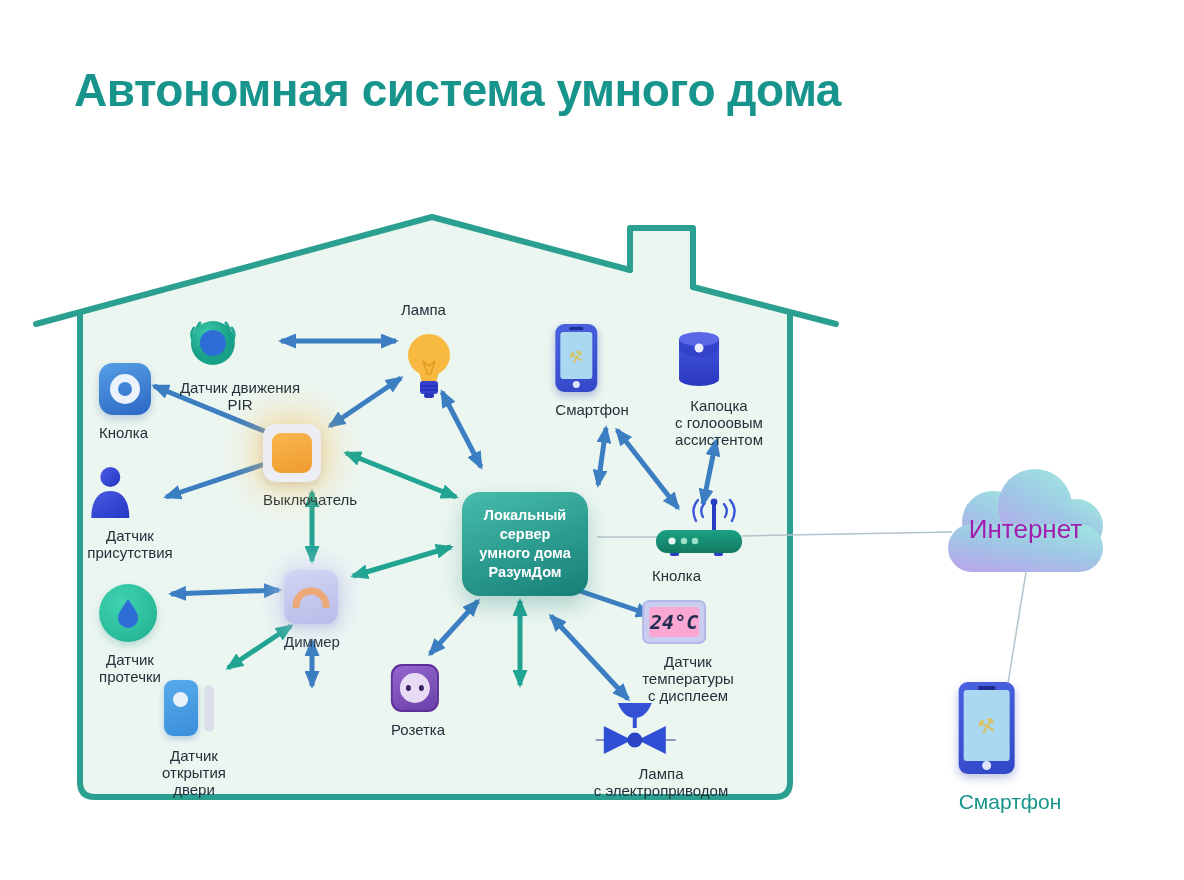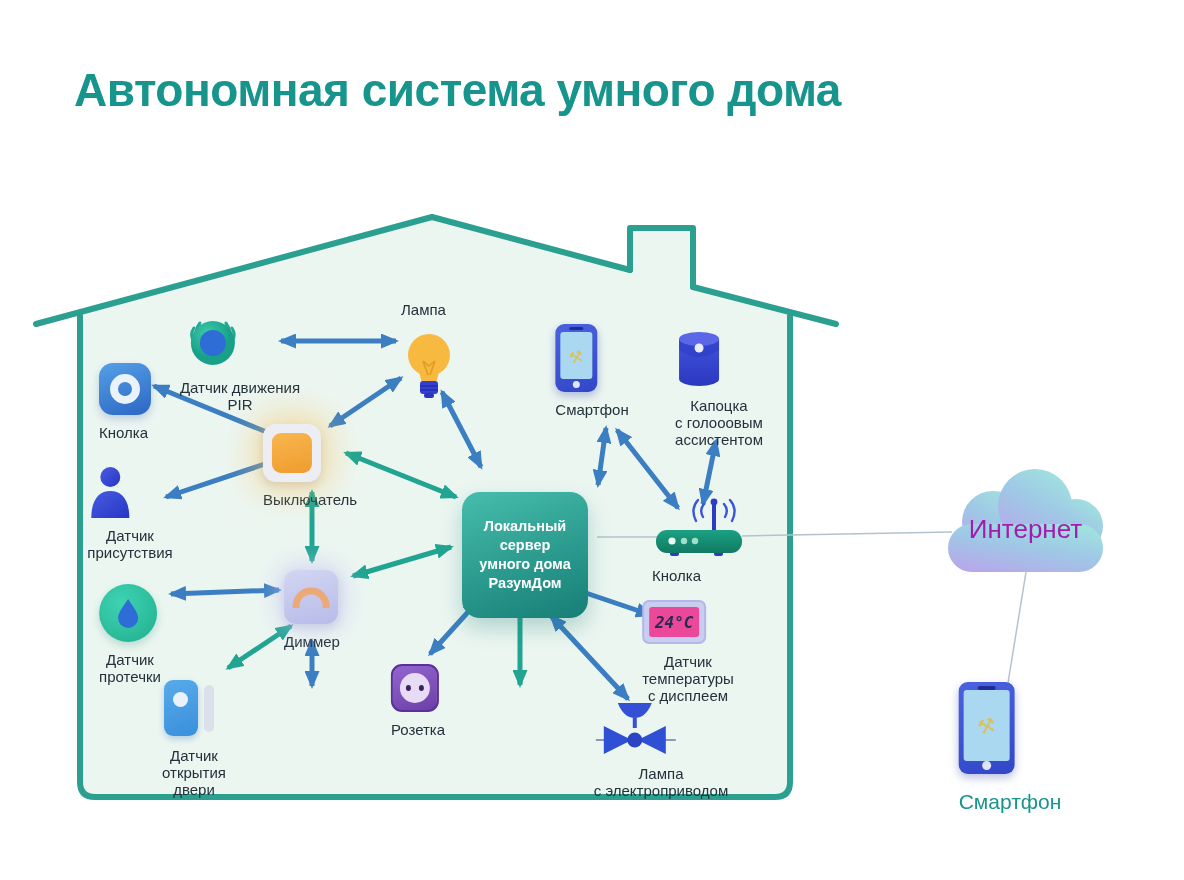--- a/index.html
+++ b/index.html
@@ -46,24 +46,24 @@
   .phone-ic{border-radius:9px;background:linear-gradient(160deg,#4a62e0,#3247c8);position:relative;
             box-shadow:0 4px 8px rgba(40,60,160,.3);}
   .phone-ic .scr{position:absolute;left:5px;right:5px;top:8px;bottom:13px;background:#a9d8f0;border-radius:3px;}
   .phone-ic .spk{position:absolute;left:50%;top:3px;transform:translateX(-50%);width:14px;height:3px;
                  border-radius:2px;background:#1f2c94;}
   .phone-ic .home{position:absolute;left:50%;bottom:4px;transform:translateX(-50%);width:7px;height:7px;
                   border-radius:50%;background:#dfe6fa;}
   .glyph{position:absolute;left:50%;top:48%;transform:translate(-50%,-50%) rotate(-15deg);color:#d9c25e;font-size:16px;}
   .temp-ic{width:64px;height:44px;border-radius:7px;background:#c9cdf0;border:2px solid #b3b8e8;
            box-sizing:border-box;display:flex;align-items:center;justify-content:center;}
-  .temp-scr{width:50px;height:30px;background:#ec4899;border-radius:3px;display:flex;align-items:center;
+  .temp-scr{width:50px;height:30px;background:#f9a8d4;border-radius:3px;display:flex;align-items:center;
             justify-content:center;font-family:"DejaVu Sans Mono",monospace;font-style:italic;
-            font-weight:700;font-size:16px;color:#232d52;}
-  .server-box{position:absolute;left:462px;top:492px;width:126px;height:126px;z-index:3;border-radius:18px;
+            font-weight:700;font-size:20px;color:#232d52;}
+  .server-box{position:absolute;left:462px;top:492px;width:126px;height:104px;z-index:3;border-radius:18px;
               background:linear-gradient(160deg,#46bdac,#167e76);display:flex;align-items:center;justify-content:center;
               box-shadow:0 10px 22px rgba(20,120,110,.28);}
   .server-box .stxt{color:#fff;font-size:14.5px;font-weight:700;text-align:center;line-height:1.3;white-space:pre-line;}
   .cloud-wrap{position:absolute;left:938px;top:462px;width:185px;height:128px;z-index:3;}
   .cloud-wrap .ctext{position:absolute;left:0;right:10px;top:52px;text-align:center;font-size:26px;
                      font-weight:500;color:#a21caf;}
   .ext-label{color:#17948c;font-size:21px;font-weight:500;margin-top:6px;}
 </style>
 </head>
 <body>

